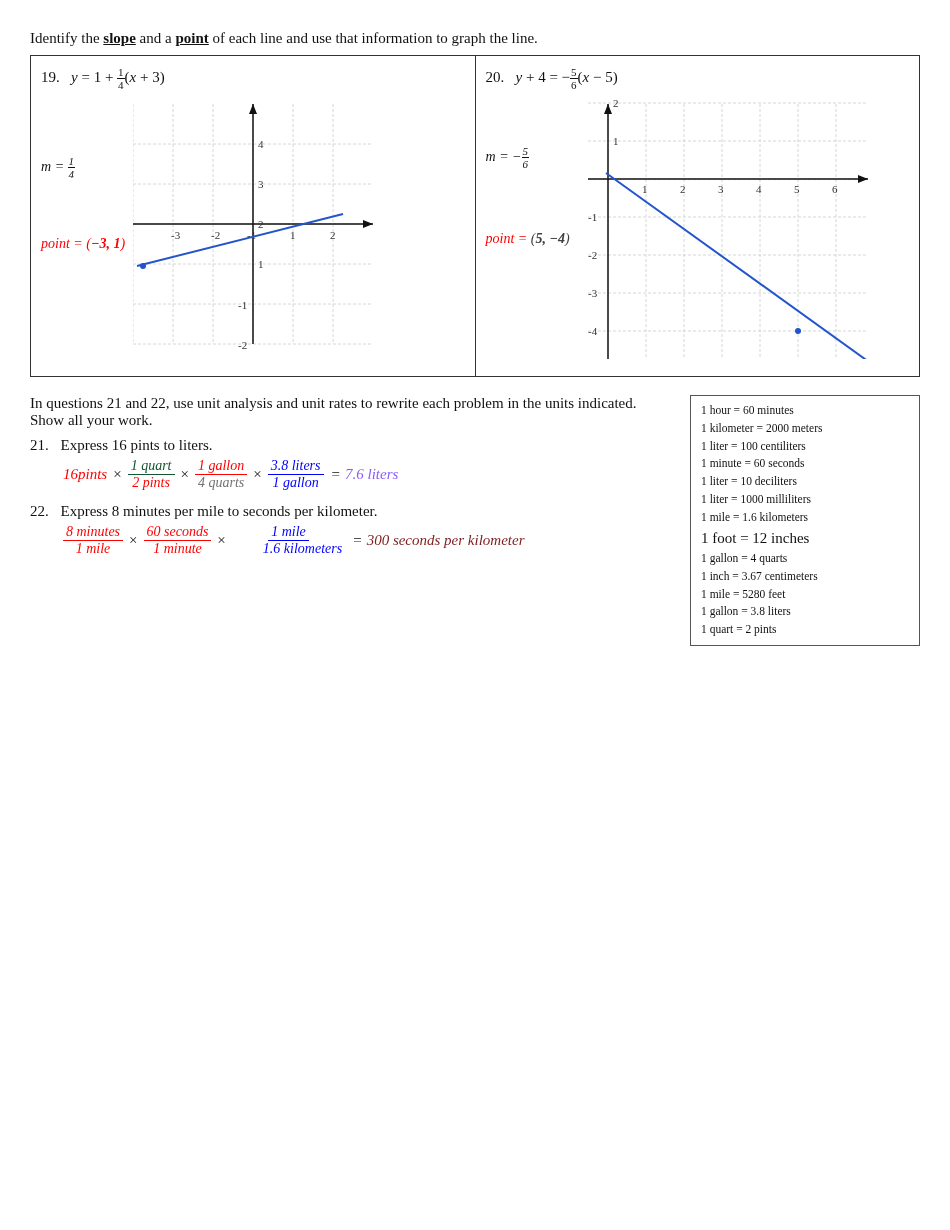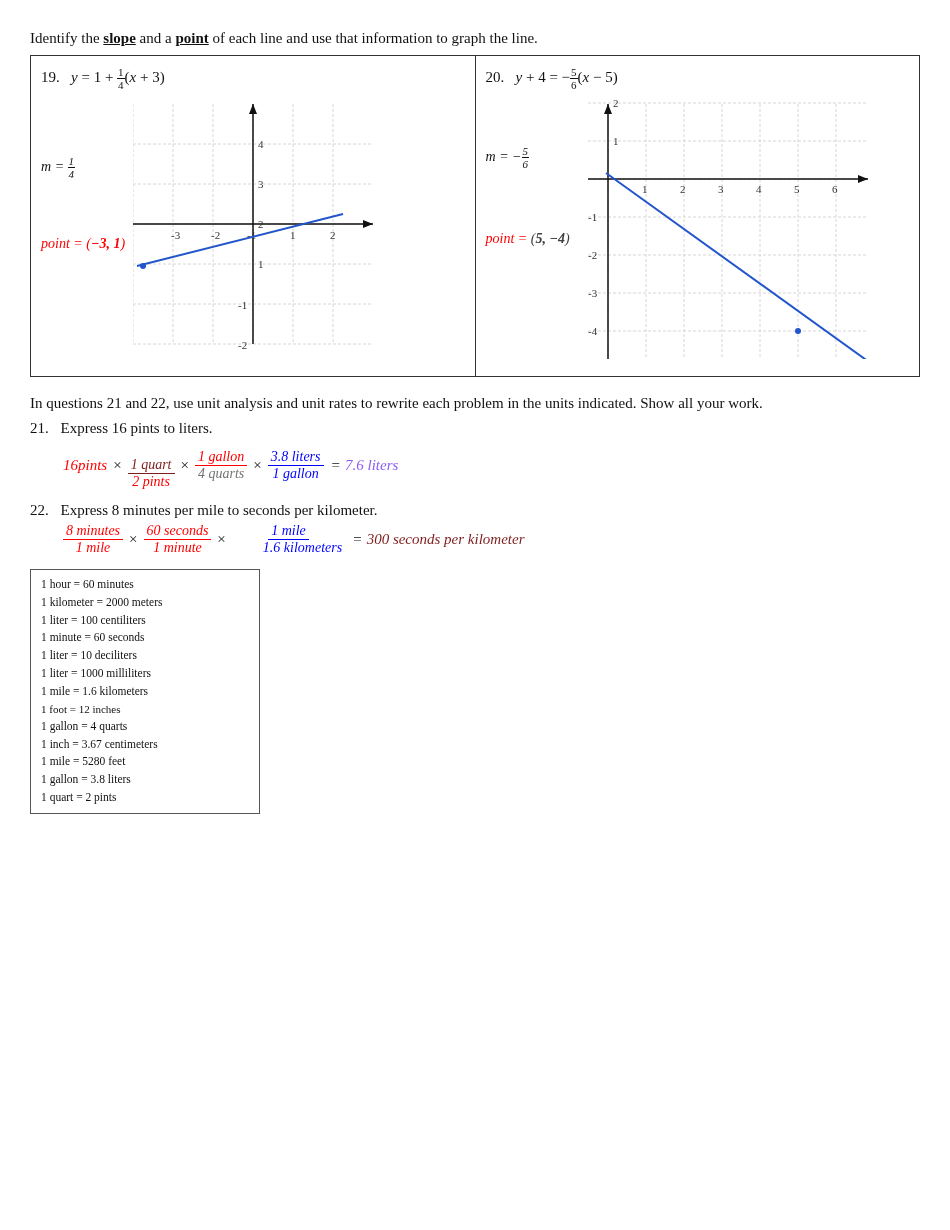--- a/index.html
+++ b/index.html
@@ -47,22 +47,21 @@
       font-size: 14px;
       font-style: italic;
       color: red;
       margin: 4px 0 4px 0;
     }
     .point-label span { color: red; }
 
     
     .unit-section {
       display: flex;
-      flex-direction: column;
-      gap: 9px;
+      gap: 16px;
       margin-top: 4px;
     }
     .unit-problems {
       flex: 1;
     }
     .unit-box {
       border: 1.5px solid #555;
       padding: 6px 10px;
       font-size: 12.5px;
       line-height: 1.65;
@@ -280,21 +279,21 @@
     <div style="margin-bottom:12px;">
       <div style="font-size:15px; margin-bottom:4px;">
         <span style="margin-right:8px;">21.</span> Express 16 pints to liters.
       </div>
 
       <div class="equation-line">
         <span class="eq-part red" style="font-size:15px;">16 <i>pints</i></span>
         <span class="times-sym">×</span>
         <span class="eq-part">
           <span class="frac-underline red">
-            <span class="top" style="color:#7f1d1d; font-style:italic;margin-top:16px;">1 <i>quart</i></span>
+            <span class="top" style="color:#14532d; font-style:italic;">1 <i>quart</i></span>
             <span class="bot" style="color:red; font-style:italic;">2 <i>pints</i></span>
           </span>
         </span>
         <span class="times-sym">×</span>
         <span class="eq-part">
           <span class="frac-underline red">
             <span class="top" style="color:red; font-style:italic;">1 <i>gallon</i></span>
             <span class="bot" style="color:#737373; font-style:italic;">4 <i>quarts</i></span>
           </span>
         </span>
@@ -345,21 +344,21 @@
 
   <div class="unit-box">
     <div id="conversion-list">
         <div style="font-size: 11.5px; line-height: 1.55;">1 hour = 60 minutes</div>
         <div style="font-size: 11.5px; line-height: 1.55;">1 kilometer = 2000 meters</div>
         <div style="font-size: 11.5px; line-height: 1.55;">1 liter = 100 centiliters</div>
         <div style="font-size: 11.5px; line-height: 1.55;">1 minute = 60 seconds</div>
         <div style="font-size: 11.5px; line-height: 1.55;">1 liter = 10 deciliters</div>
         <div style="font-size: 11.5px; line-height: 1.55;">1 liter = 1000 milliliters</div>
         <div style="font-size: 11.5px; line-height: 1.55;">1 mile = 1.6 kilometers</div>
-        <div style="font-size: 11px; line-height: 1.55;">1 foot = 12 inches</div>
+        <div style="font-size: 15px; line-height: 1.55;">1 foot = 12 inches</div>
         <div style="font-size: 11.5px; line-height: 1.55;">1 gallon = 4 quarts</div>
         <div style="font-size: 11.5px; line-height: 1.55;">1 inch = 3.67 centimeters</div>
         <div style="font-size: 11.5px; line-height: 1.55;">1 mile = 5280 feet</div>
         <div style="font-size: 11.5px; line-height: 1.55;">1 gallon = 3.8 liters</div>
         <div style="font-size: 11.5px; line-height: 1.55;">1 quart = 2 pints</div>
       </div>
   </div>
 </div>
 
 </body></html>

